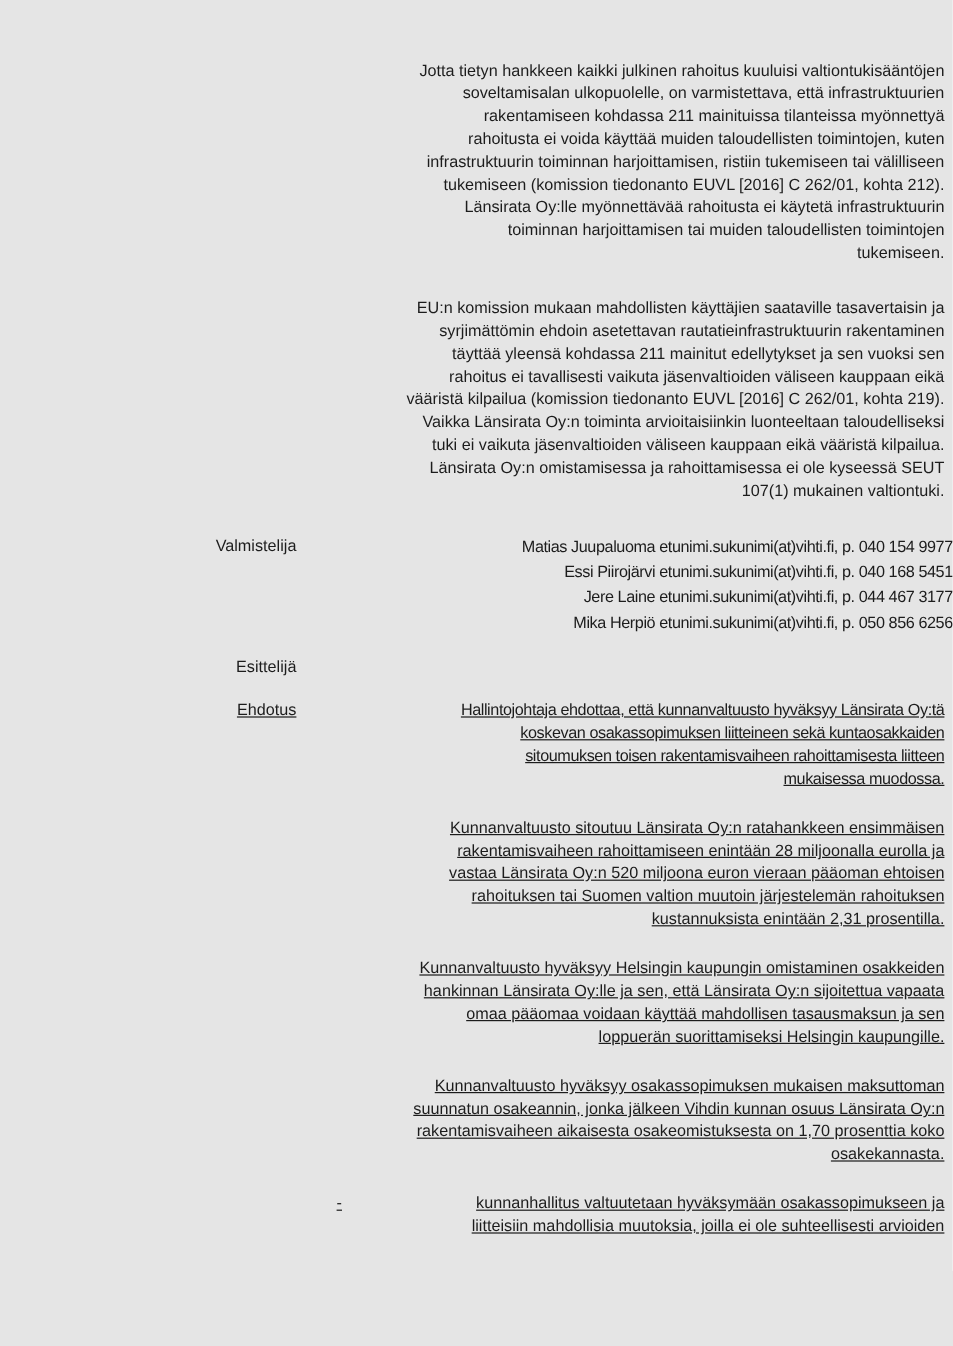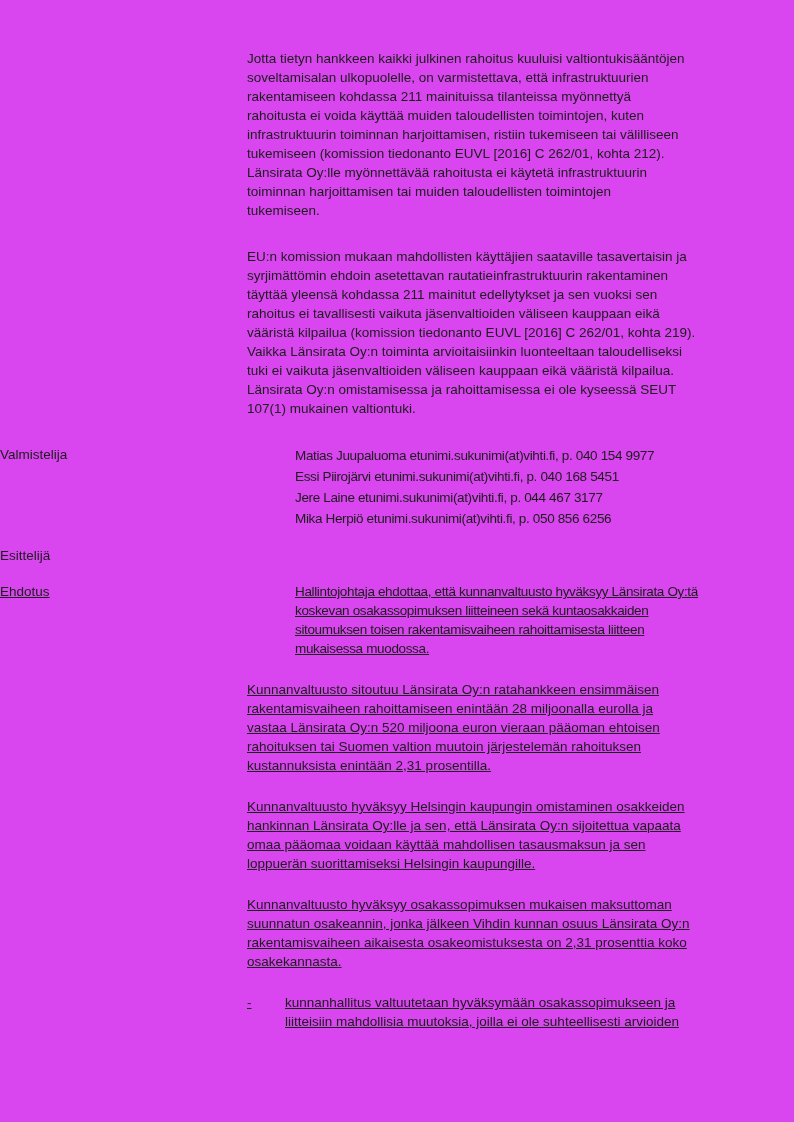--- a/index.html
+++ b/index.html
@@ -3,26 +3,27 @@
 <meta charset="utf-8">
 <title>Document</title>
 <style>
   * { margin: 0; padding: 0; box-sizing: border-box; }
   html, body { background: #ffffff; }
   .page {
     position: relative;
     width: 794px;
     height: 1122px;
     margin: 0 auto;
-    background: #d946ef;
+    background: #e5e5e5;
     color: #1c1c1c;
     font-family: "Liberation Sans", "DejaVu Sans", sans-serif;
     font-size: 13.5px;
     line-height: 19px;
     overflow: hidden;
+    text-align: right;
   }
   .content { padding-top: 49px; }
 
   .row { display: flex; align-items: flex-start; }
   .label-col {
     flex: 0 0 247px;
     width: 247px;
   }
   .text-col { width: 540px; }
   .indented { margin-left: 247px; }
@@ -102,21 +103,21 @@
 rakentamisvaiheen rahoittamiseen enintään 28 miljoonalla eurolla ja
 vastaa Länsirata Oy:n 520 miljoona euron vieraan pääoman ehtoisen
 rahoituksen tai Suomen valtion muutoin järjestelemän rahoituksen
 kustannuksista enintään 2,31 prosentilla.</p>
         <p class="ehdotus-para">Kunnanvaltuusto hyväksyy Helsingin kaupungin omistaminen osakkeiden
 hankinnan Länsirata Oy:lle ja sen, että Länsirata Oy:n sijoitettua vapaata
 omaa pääomaa voidaan käyttää mahdollisen tasausmaksun ja sen
 loppuerän suorittamiseksi Helsingin kaupungille.</p>
         <p class="ehdotus-para">Kunnanvaltuusto hyväksyy osakassopimuksen mukaisen maksuttoman
 suunnatun osakeannin, jonka jälkeen Vihdin kunnan osuus Länsirata Oy:n
-rakentamisvaiheen aikaisesta osakeomistuksesta on 2,31 prosenttia koko
+rakentamisvaiheen aikaisesta osakeomistuksesta on 1,70 prosenttia koko
 osakekannasta.</p>
         <div class="bullet-item">
           <div class="bullet-marker">-</div>
           <div class="bullet-text">kunnanhallitus valtuutetaan hyväksymään osakassopimukseen ja
 liitteisiin mahdollisia muutoksia, joilla ei ole suhteellisesti arvioiden</div>
         </div>
       </div>
     </div>
 
   </div>

